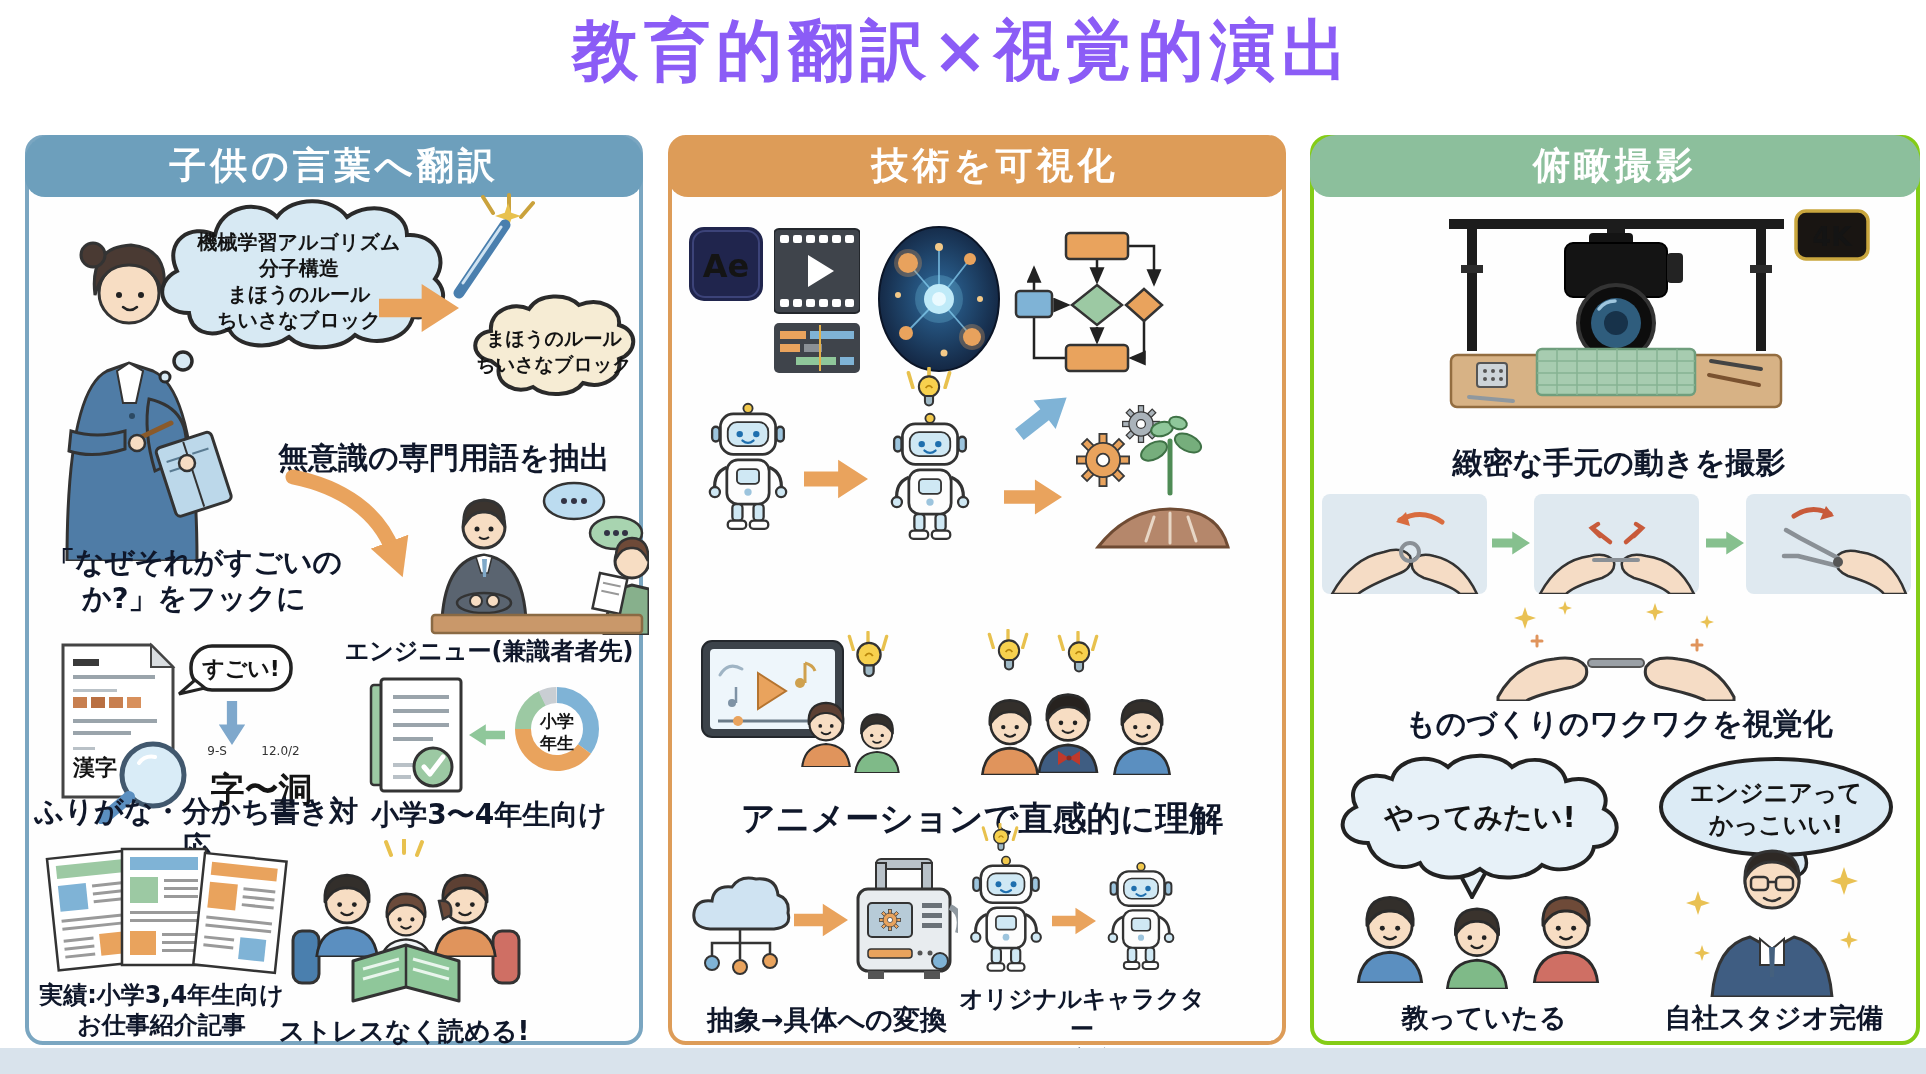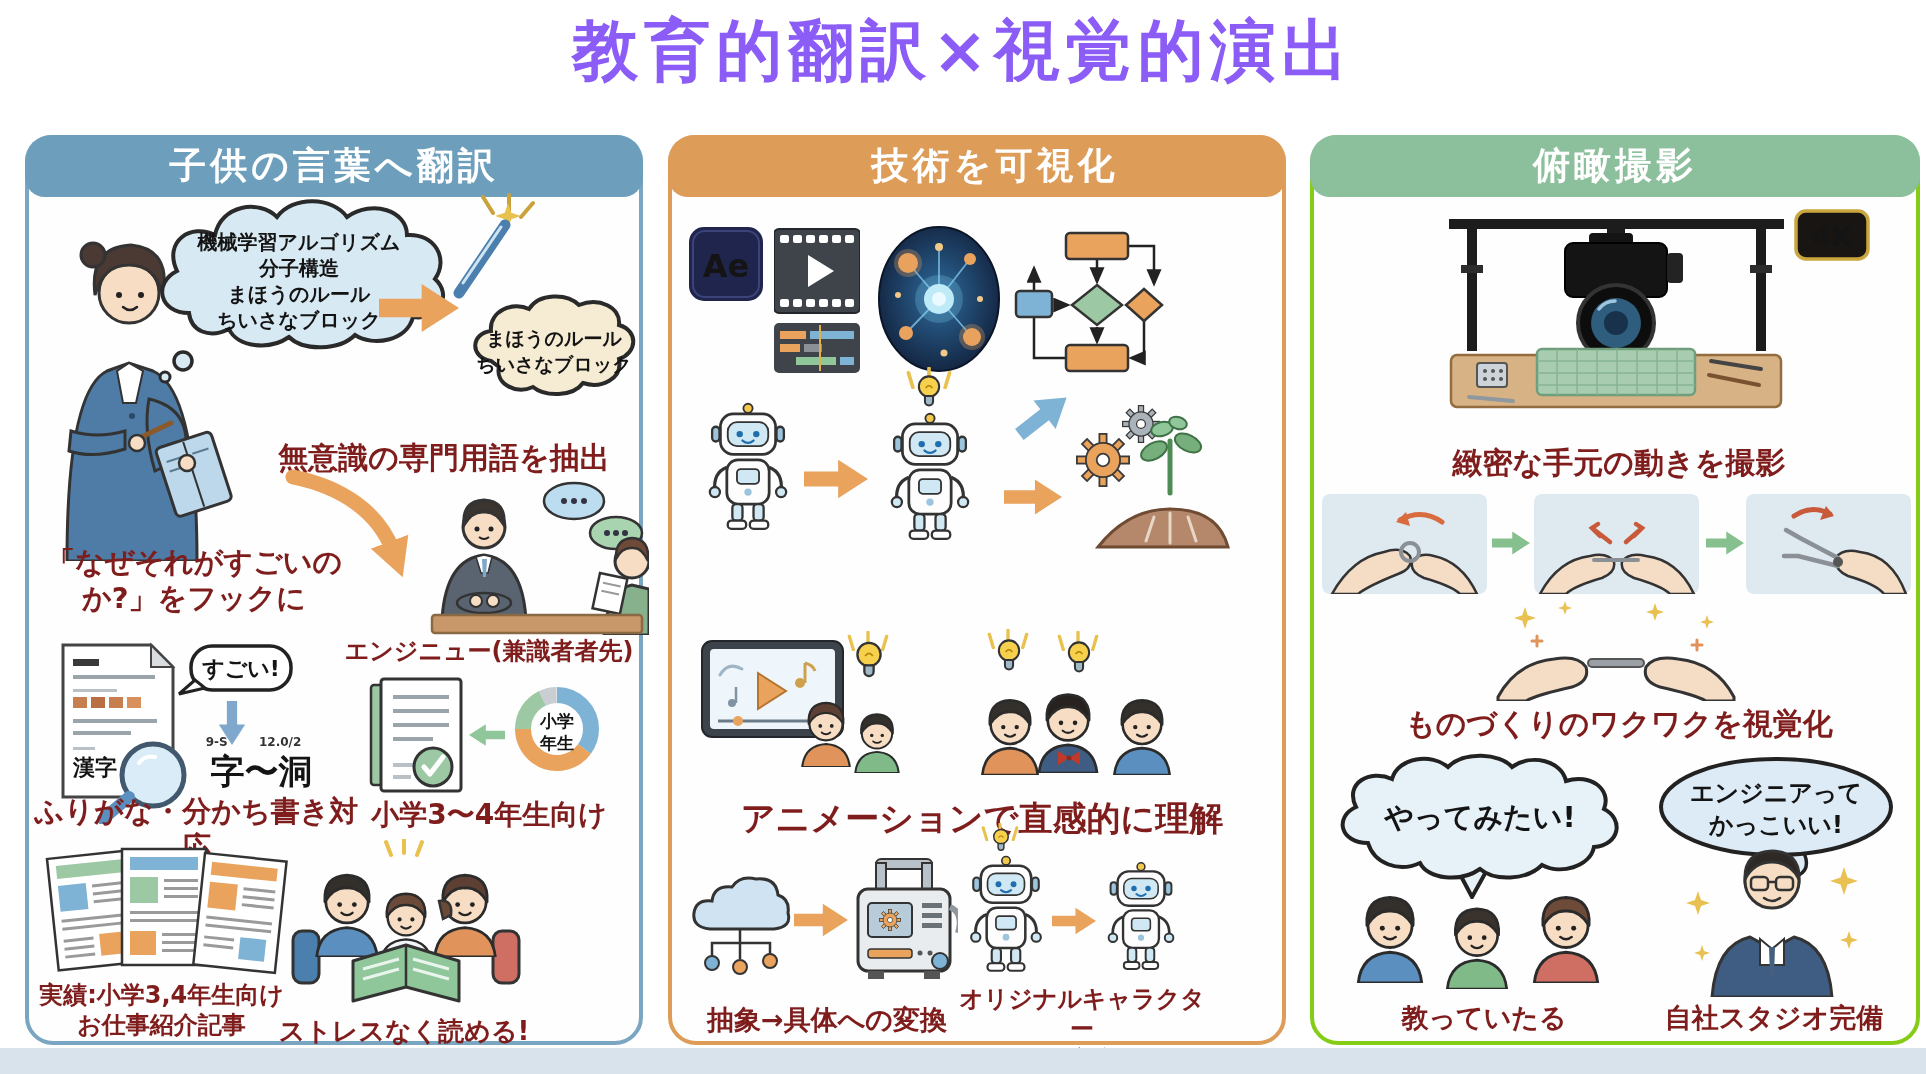--- a/index.html
+++ b/index.html
@@ -1,34 +1,34 @@
 <!DOCTYPE html>
 <html><head>
 <meta charset="utf-8">
 <style>
   html,body{margin:0;padding:0;}
   body{width:1926px;height:1074px;background:#ffffff;position:relative;overflow:hidden;
        font-family:"DejaVu Sans","Liberation Sans",sans-serif;}
   .stage{position:absolute;inset:0;}
   .title{position:absolute;top:6px;left:0;width:100%;text-align:center;
          font-size:66px;font-weight:900;color:#8b5cf6;letter-spacing:6px;}
-  .panel{position:absolute;top:135px;height:910px;background:#fefefe;border-radius:28px;box-sizing:border-box;}
+  .panel{position:absolute;top:135px;height:910px;background:#fefefe;border-radius:18px;box-sizing:border-box;}
   .panel-left{left:25px;width:618px;border:4px solid #7aa6c1;}
   .panel-mid{left:668px;width:618px;border:4px solid #dd9c58;}
   .panel-right{left:1310px;width:610px;border:4px solid #84cc16;}
   .phead{height:62px;margin:-4px -4px 0 -4px;border-radius:26px 26px 20px 20px;
          display:flex;align-items:center;justify-content:center;color:#fff;
          font-size:37px;font-weight:900;letter-spacing:4px;}
   .panel-left .phead{background:#6d9fbc;}
   .panel-mid .phead{background:#dd9c58;padding-left:36px;}
   .panel-right .phead{background:#8cbf9c;}
-  .cap{position:absolute;text-align:center;font-weight:900;color:#7f1d1d;line-height:1.24;}
+  .cap{position:absolute;text-align:center;font-weight:900;color:#0f172a;line-height:1.24;}
   .abs{position:absolute;}
   svg text{font-family:"DejaVu Sans","Liberation Sans",sans-serif;font-weight:900;fill:#141414;}
-  .ruby{display:flex;justify-content:space-around;font-size:12px;font-weight:700;color:#333;width:120px;margin:0 auto;gap:7px;}
+  .ruby{display:flex;justify-content:space-around;font-size:12px;font-weight:400;color:#333;width:120px;margin:9px auto;gap:7px;}
   .fword{font-size:34px;font-weight:900;color:#141414;text-align:center;padding-left:16px;}
   .strip{position:absolute;left:0;bottom:0;width:100%;height:26px;background:#d9e3ec;}
 </style>
 </head>
 <body>
 
 <svg width="0" height="0" style="position:absolute">
 <defs>
 <symbol id="arr" viewBox="0 0 60 40">
         <path d="M0 13 H32 V2 L60 20 L32 38 V27 H0 Z" fill="var(--c,#e9a35d)"></path>

